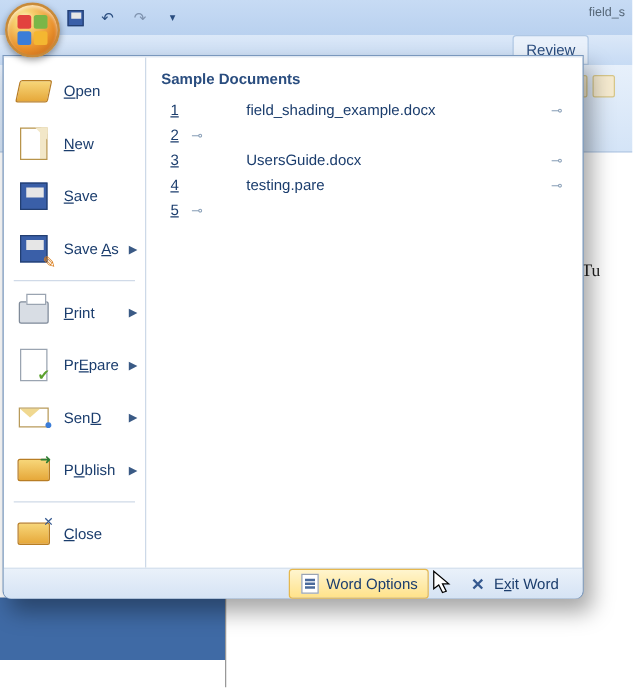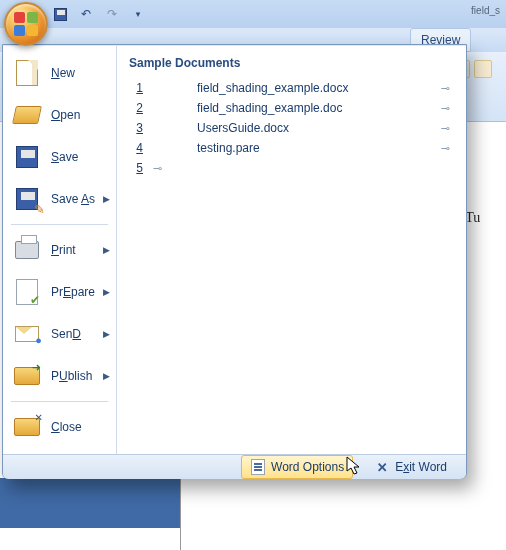--- a/index.html
+++ b/index.html
@@ -33,21 +33,21 @@
   .arrow { position:absolute; right:6px; color:#3a5a85; font-size:9px; }
   .menu-sep { height:1px; background:#d0dae8; margin:4px 8px; }
   
   .menu-right { flex:1; padding:8px 10px; }
   .recent-header { font-weight:bold; color:#2a4d7f; padding:2px 0 8px 2px; }
   .recent-item { display:flex; align-items:center; padding:3px 2px; color:#1b3d6d; cursor:pointer; }
   .recent-num { width:14px; text-align:right; text-decoration:underline; margin-right:6px; }
   .recent-name { flex:1;margin-left:48px; }
   .pin { color:#8aa0b8; font-size:11px; padding:0 4px; cursor:pointer; }
   
-  .menu-footer { height:34px; background:linear-gradient(#eaf1fa,#d5e3f4); border-top:1px solid #bccde3; display:flex; align-items:center; justify-content:flex-end; gap:12px; padding:0 10px; border-radius:0 0 6px 6px; }
+  .menu-footer { height:34px; background:linear-gradient(#eaf1fa,#d5e3f4); border-top:1px solid #bccde3; display:flex; align-items:center; justify-content:flex-end; gap:22px; padding:0 10px; border-radius:0 0 6px 6px; }
   .foot-btn { display:flex; align-items:center; gap:5px; padding:3px 8px; color:#1b3d6d; border:1px solid transparent; border-radius:3px; cursor:pointer; }
   .foot-btn.hover { background:linear-gradient(#fff5cf,#ffe28a); border:1px solid #e6b84e; }
   .foot-icon { width:16px; height:16px; display:flex; align-items:center; justify-content:center; }
   
   .cursor { position:absolute; left:346px; top:456px; z-index:30; pointer-events:none; }
   
   .doc-bg { position:absolute; left:180px; top:150px; right:0; bottom:0; background:#fff; border-left:1px solid #999; padding:60px 20px 0 260px; color:#222; font-family:"Times New Roman",serif; font-size:14px; z-index:1; }
   .blue-strip { position:absolute; left:0; top:478px; width:180px; height:50px; background:#3f6aa5; z-index:2; }
   
   
@@ -111,30 +111,30 @@
   </div>
 </div>
 
 <div class="office-menu">
   <div class="menu-top"></div>
   <div class="menu-body">
     <div class="menu-left">
 
       <div class="menu-item">
         <span class="menu-icon">
+            <span class="ic-open"></span>
+          </span>
+        <span class="lbl"><u>O</u>pen</span>
+      </div>
+
+      <div class="menu-item">
+        <span class="menu-icon">
             <span class="ic-new"></span>
           </span>
         <span class="lbl"><u>N</u>ew</span>
-      </div>
-
-      <div class="menu-item">
-        <span class="menu-icon">
-            <span class="ic-open"></span>
-          </span>
-        <span class="lbl"><u>O</u>pen</span>
       </div>
 
       <div class="menu-item">
         <span class="menu-icon">
             <span class="ic-save"></span>
           </span>
         <span class="lbl"><u>S</u>ave</span>
       </div>
 
       <div class="menu-item">
@@ -190,21 +190,20 @@
     <div class="menu-right">
       <div class="recent-header">Sample Documents</div>
 
       <div class="recent-item">
         <span class="recent-num">1</span>
         <span class="recent-name">field_shading_example.docx</span>
         <span class="pin">⊸</span>
       </div>
       <div class="recent-item">
         <span class="recent-num">2</span>
-        <span class="recent-name">field_shading_example.doc</span>
         <span class="pin">⊸</span>
       </div>
       <div class="recent-item">
         <span class="recent-num">3</span>
         <span class="recent-name">UsersGuide.docx</span>
         <span class="pin">⊸</span>
       </div>
       <div class="recent-item">
         <span class="recent-num">4</span>
         <span class="recent-name">testing.pare</span>

